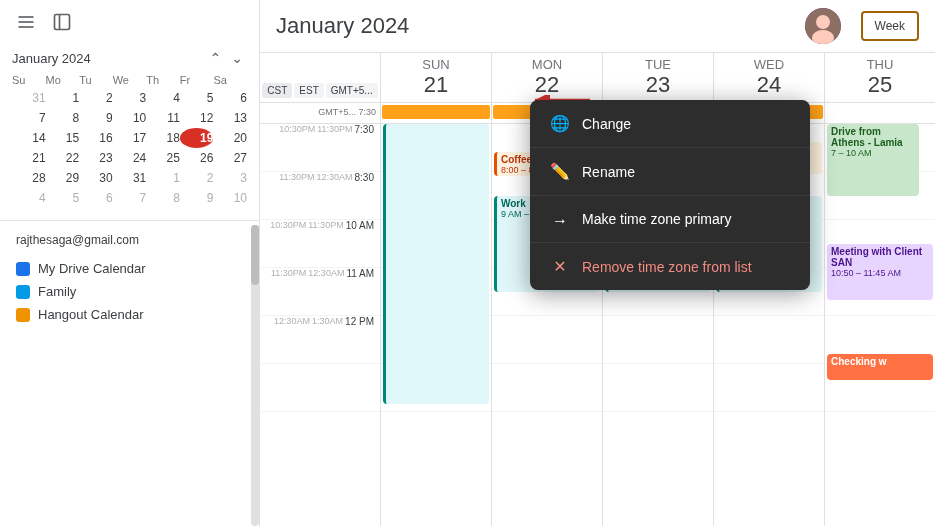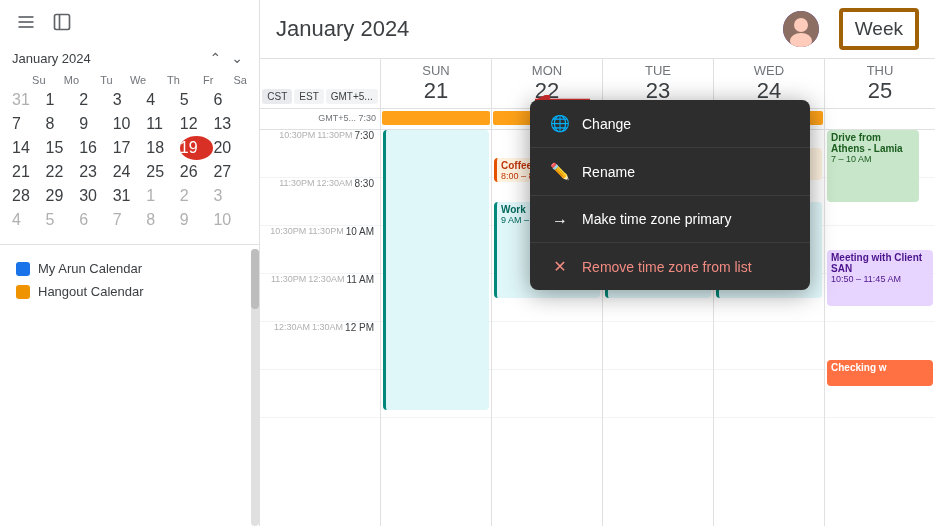--- a/index.html
+++ b/index.html
@@ -68,40 +68,40 @@
     }
 
     .mini-cal-grid {
       width: 100%;
       border-collapse: collapse;
     }
 
     .mini-cal-grid th {
       font-size: 11px;
       color: #70757a;
-      text-align: right;
+      text-align: left;
       padding: 2px 0;
       font-weight: 400;
       width: 32px;
     }
 
     .mini-cal-grid td {
-      font-size: 16px;
-      text-align: left;
+      font-size: 12px;
+      text-align: right;
       padding: 3px 0;
       color: #3c4043;
       cursor: pointer;
       width: 32px;
     }
 
     .mini-cal-grid td.today {
       background: #d93025;
       color: #fff;
       border-radius: 50%;
-      font-weight: 400;
+      font-weight: 700;
     }
 
     .mini-cal-grid td.other-month {
       color: #b0b0b0;
     }
 
     .sidebar-divider {
       height: 1px;
       background: #e0e0e0;
       margin: 4px 0;
@@ -170,25 +170,25 @@
       height: 36px;
       border-radius: 50%;
       background: #6a4c9c;
       display: flex;
       align-items: center;
       justify-content: center;
       overflow: hidden;
     }
 
     .week-btn {
-      border: 4px solid #a16207;
+      border: 2px solid #a16207;
       background: #fff;
       padding: 6px 12px;
       border-radius: 4px;
-      font-size: 19px;
+      font-size: 12px;
       cursor: pointer;
       color: #3c4043;
       margin-left: 12px;
     }
 
     
     .cal-grid-area {
       flex: 1;
       display: flex;
       flex-direction: column;
@@ -515,24 +515,29 @@
     </table>
   </div>
 
   <div class="sidebar-divider"></div>
 
   <div style="position:relative; flex:1; display:flex; flex-direction:column; overflow:hidden;">
     <div style="position:absolute; right:0; top:0; width:8px; height:100%; background:#e0e0e0; border-radius:4px; z-index:10;">
       <div style="position:absolute; top:0; width:8px; height:60px; background:#bdbdbd; border-radius:4px;"></div>
     </div>
     <div class="sidebar-scroll">
+      <div class="sidebar-email">rajthesaga@gmail.com</div>
       <div id="calendar-list">
           <div class="calendar-item">
             <div class="cal-color-dot" style="background: rgb(26, 115, 232);"></div>
-            <span class="cal-label">My Arun Calendar</span>
+            <span class="cal-label">My Drive Calendar</span>
+          </div>
+          <div class="calendar-item">
+            <div class="cal-color-dot" style="background: rgb(3, 155, 229);"></div>
+            <span class="cal-label">Family</span>
           </div>
           <div class="calendar-item">
             <div class="cal-color-dot" style="background: rgb(240, 147, 0);"></div>
             <span class="cal-label">Hangout Calendar</span>
           </div>
         </div>
     </div>
   </div>
 </div>
 

